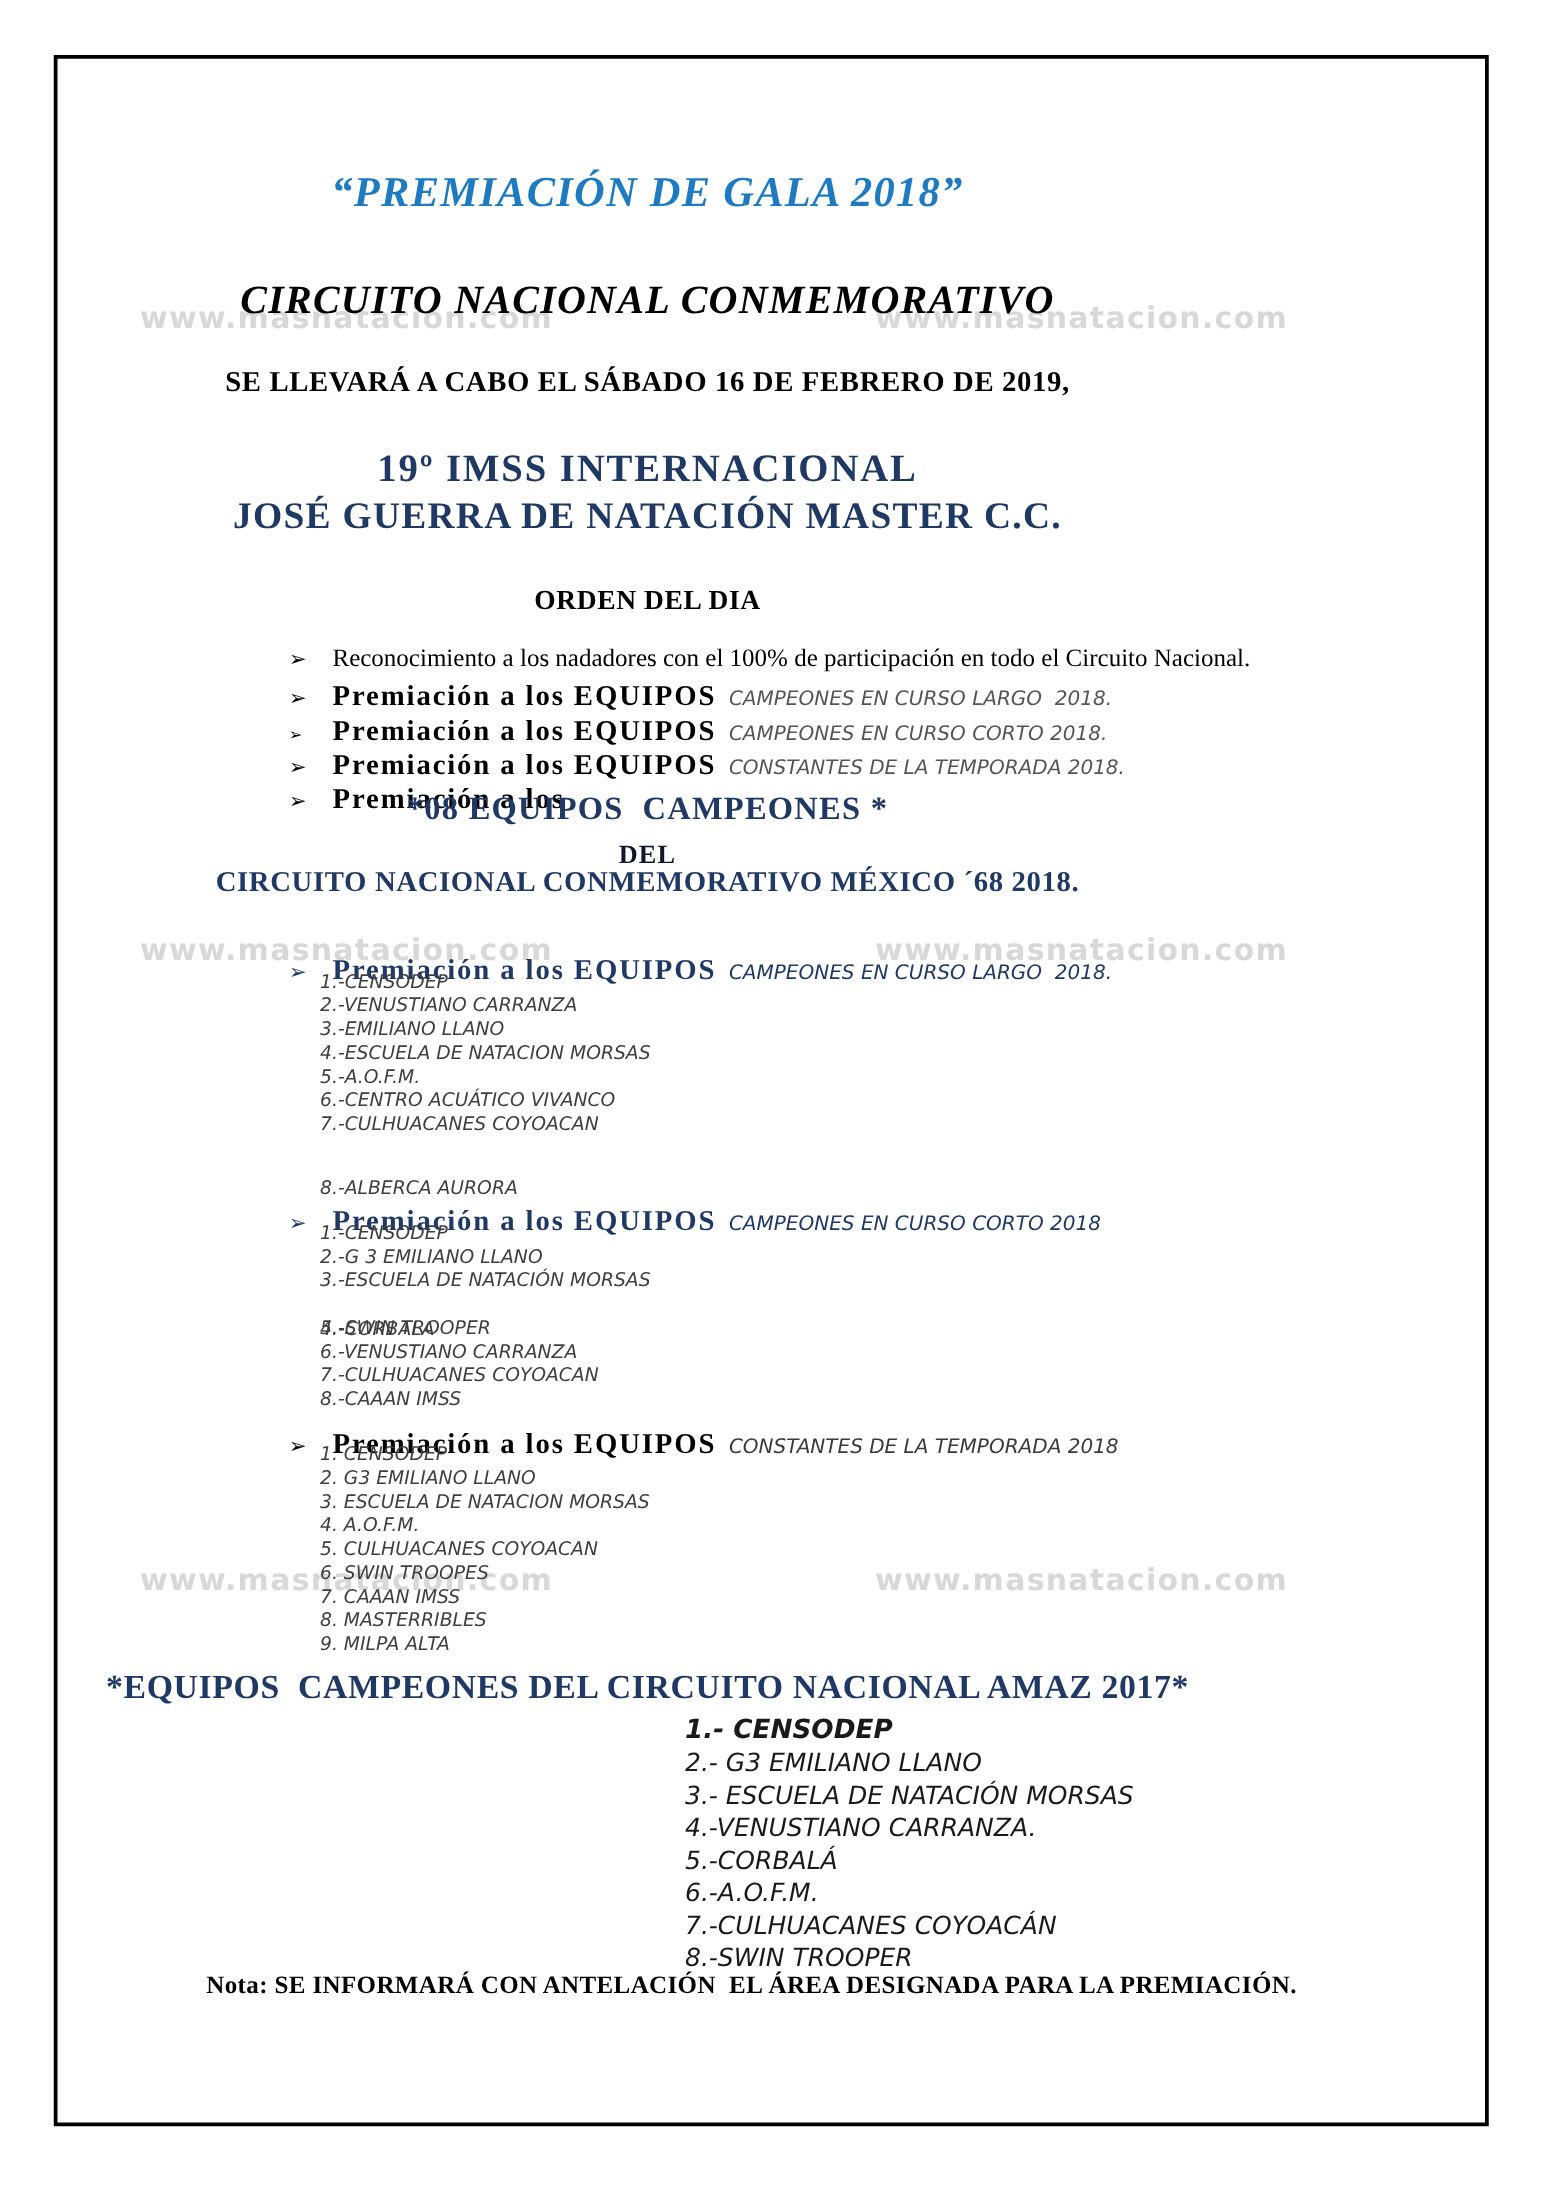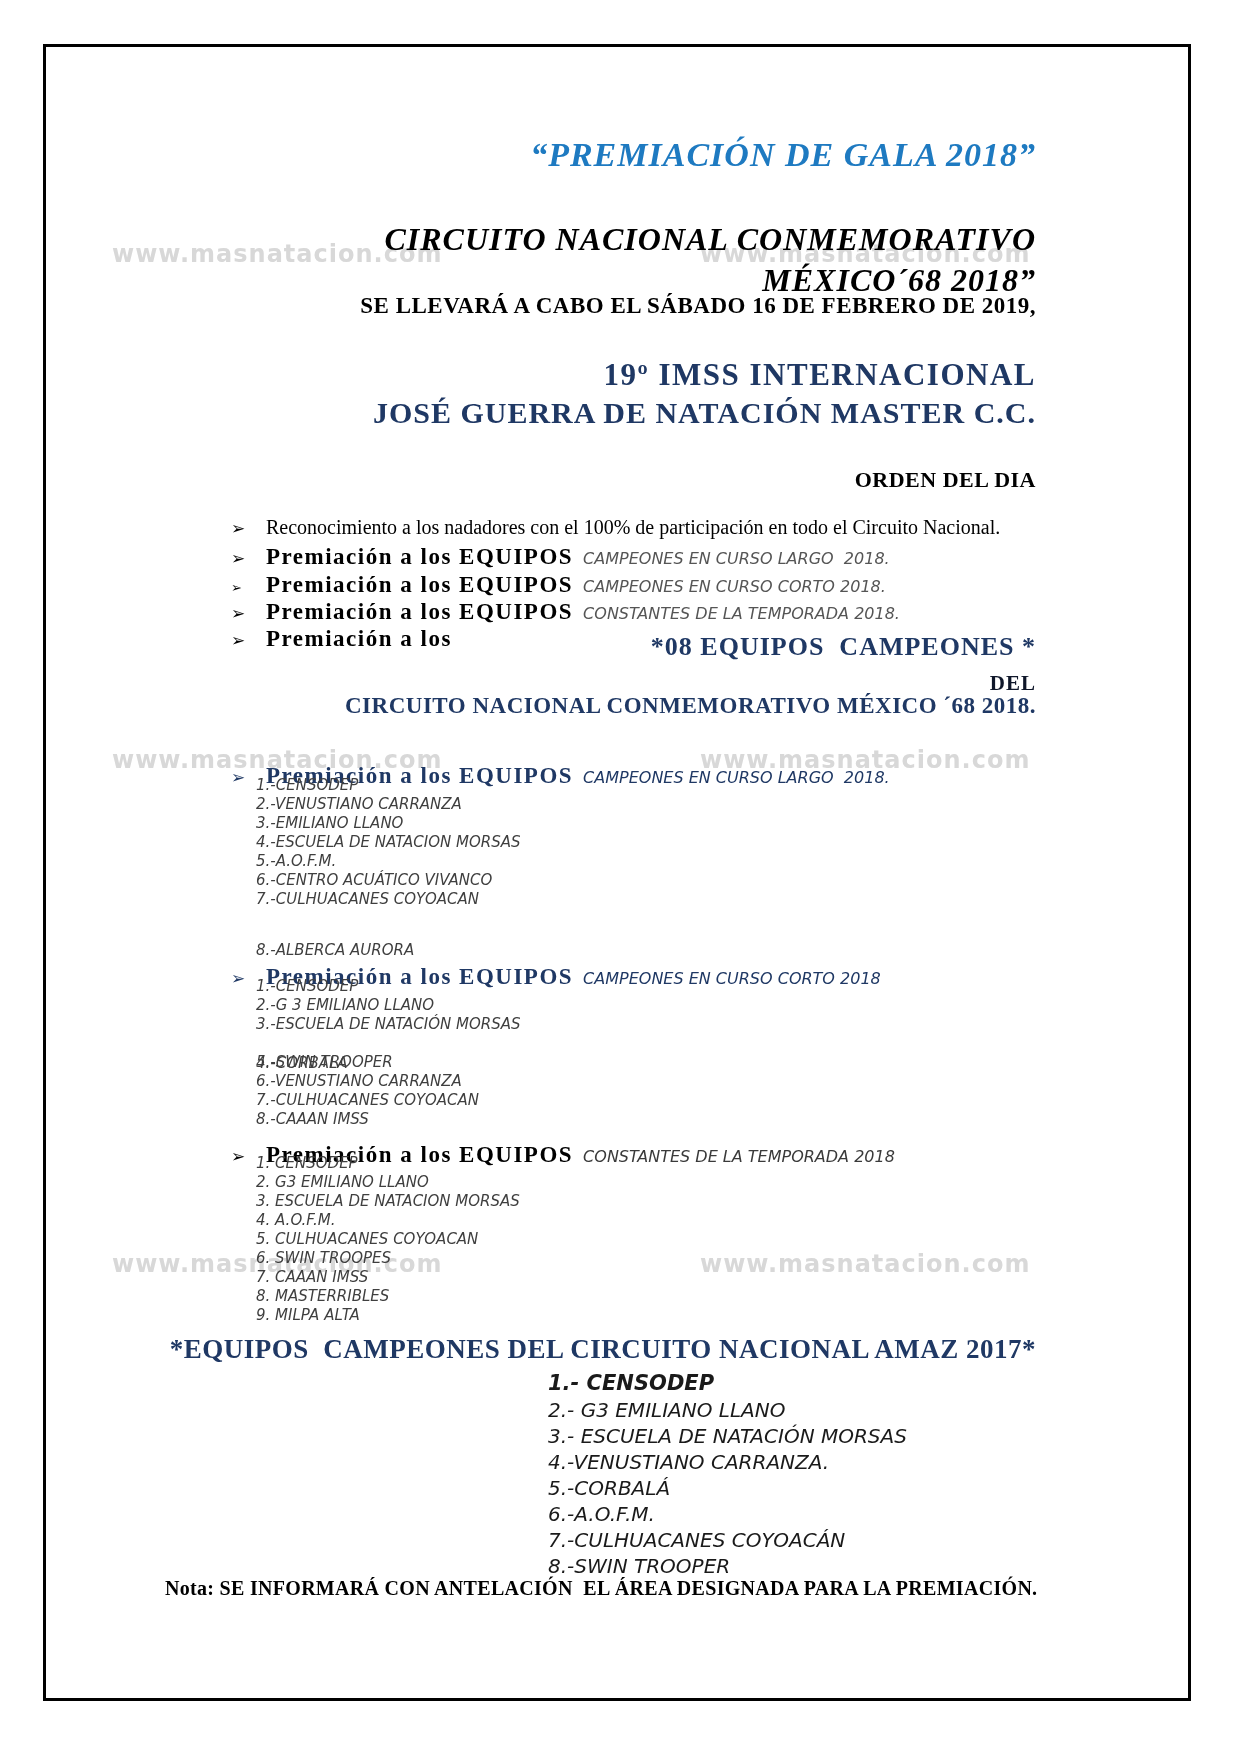--- a/index.html
+++ b/index.html
@@ -10,21 +10,21 @@
     font-family:"Liberation Serif","DejaVu Serif",serif;
     overflow:hidden;
   }
   .frame{
     position:absolute;left:43px;top:44px;
     width:1148px;height:1657px;
     border:3px solid #000000;
     box-sizing:border-box;
   }
   .abs{position:absolute;white-space:pre;}
-  .centered{left:0;width:1036px;text-align:right;}
+  .centered{left:0;width:1036px;text-align:center;}
   .wm{
     position:absolute;
     font-family:"DejaVu Sans",sans-serif;
     font-weight:bold;font-size:24px;letter-spacing:1px;
     color:#d8d8d8;white-space:pre;z-index:0;
   }
   .txt{z-index:2;}
   .doc-title{font-style:italic;font-weight:bold;font-size:34px;color:#1e7ac1;letter-spacing:1px;}
   .subtitle{font-style:italic;font-weight:bold;font-size:32px;color:#000000;letter-spacing:1px;}
   .sched{font-weight:bold;font-size:23px;color:#000000;letter-spacing:0.5px;}
@@ -69,21 +69,20 @@
 
   <div class="wm" style="left:112px;top:240px;">www.masnatacion.com</div>
   <div class="wm" style="left:700px;top:240px;">www.masnatacion.com</div>
   <div class="wm" style="left:112px;top:746px;">www.masnatacion.com</div>
   <div class="wm" style="left:700px;top:746px;">www.masnatacion.com</div>
   <div class="wm" style="left:112px;top:1250px;">www.masnatacion.com</div>
   <div class="wm" style="left:700px;top:1250px;">www.masnatacion.com</div>
 
   <div class="abs centered txt doc-title" style="top:136px;">“PREMIACIÓN DE GALA 2018”</div>
   <div class="abs centered txt subtitle" style="top:221px;">CIRCUITO NACIONAL CONMEMORATIVO</div>
-  <div class="abs centered txt subtitle" style="top:262px;">MÉXICO´68 2018”</div>
   <div class="abs centered txt sched" style="top:293px;">SE LLEVARÁ A CABO EL SÁBADO 16 DE FEBRERO DE 2019,</div>
   <div class="abs centered txt event1" style="top:357px;">19º IMSS INTERNACIONAL</div>
   <div class="abs centered txt event2" style="top:396px;">JOSÉ GUERRA DE NATACIÓN MASTER C.C.</div>
 
   <div class="abs centered txt orden" style="top:467px;">ORDEN DEL DIA</div>
 
   <div class="row" style="top:498px;">
     <span class="bullet">➢</span><span class="agenda-plain">Reconocimiento a los nadadores con el 100% de participación en todo el Circuito Nacional.</span>
   </div>
   <div class="row" style="top:526px;">

